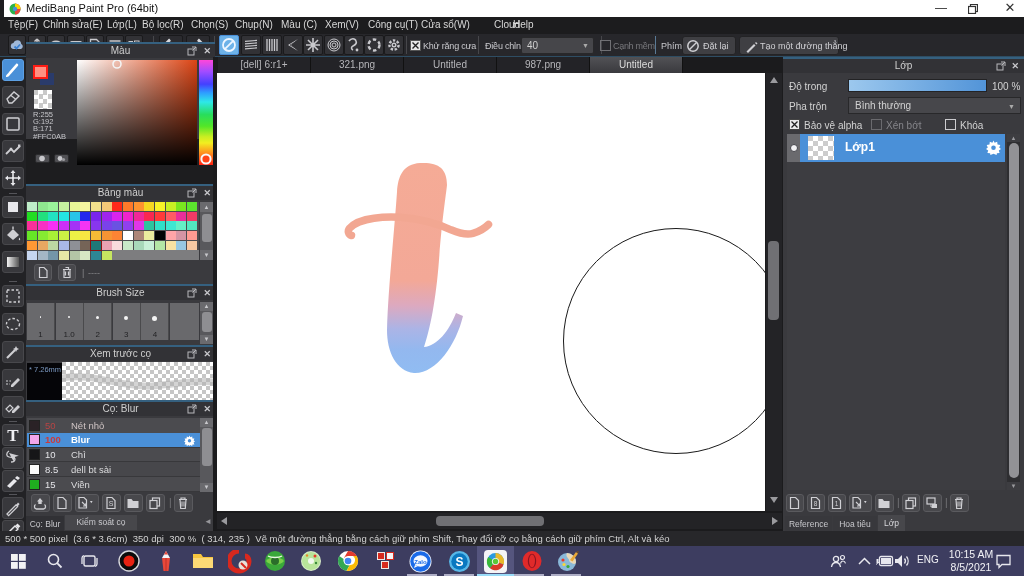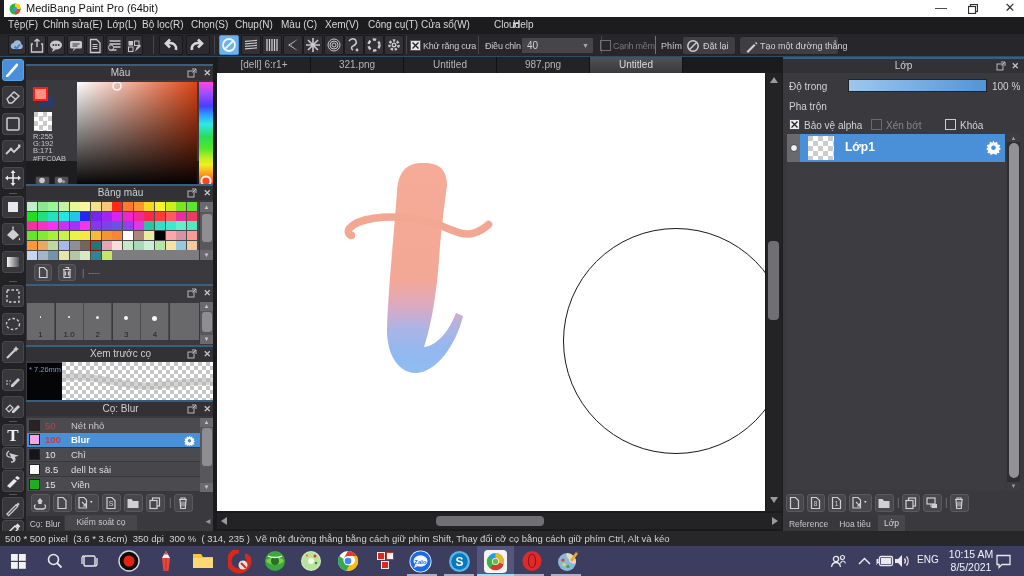--- a/index.html
+++ b/index.html
@@ -348,21 +348,21 @@
   </div>
   <div class="tool" style="top:486px">
     <svg width="20" height="20">
         <path d="M5.5 11V6.8c0-1.1 1.6-1.1 1.6 0V5c0-1.1 1.7-1.1 1.7 0v-.7c0-1.1 1.7-1.1 1.7 0V5c0-1.1 1.6-1.1 1.6 0v1.5c.4-1.8 2.3-1.3 2 .3-.3 1.8-.6 3.4-1.3 4.8-.8 1.6-2 2.4-3.8 2.4-2.2 0-3.5-1.5-3.5-3z" fill="#f0f0f4"></path>
       </svg>
   </div>
 </div>
 
 <div id="leftpanels">
 
-<div class="panel" style="left:26px;top:64px;width:189px;height:97px">
+<div class="panel" style="left:26px;top:42px;width:189px;height:97px">
   <div class="ptitle">Màu</div>
   <svg class="pico" style="right:18px;top:2px" width="10" height="10">
         <rect x="1" y="3" width="6" height="6" fill="none" stroke="#b8b8bc"></rect>
         <path d="M5 1h4v4M9 1 5.5 4.5" stroke="#b8b8bc" fill="none"></path>
       </svg>
   <span class="pico" style="right:4px;font-weight:bold;color:#c8c8cc">✕</span>
   <div style="position:absolute;left:14px;top:29px;width:14px;height:12px;background:#2a3b6b"></div>
   <div style="position:absolute;left:7px;top:21px;width:15px;height:14px;background:#ff9183;border:2px solid #ff1c14"></div>
   <div style="position:absolute;left:8px;top:46px;width:18px;height:19px;background:
     conic-gradient(#fff 25%,#c9c9c9 0 50%,#fff 0 75%,#c9c9c9 0) 0 0/9px 9px"></div>
@@ -498,20 +498,21 @@
           <path d="M4.5 2.5h4.5l3 3v7h-7.5z" fill="none" stroke="#d0d0d4" stroke-width="1.2"></path>
         </svg></div>
   <div style="position:absolute;left:32px;top:78px;width:18px;height:17px;background:#48484c;border:1px solid #5a5a5e;border-radius:3px"><svg width="16" height="15">
           <path d="M4 4.5h8M5 4.5v8h6v-8M6.5 6.5v4M9.5 6.5v4M6.5 2.5h3v2" fill="none" stroke="#d0d0d4" stroke-width="1.2"></path>
         </svg></div>
   <span style="position:absolute;left:56px;top:82px;color:#86868a;font-size:9px">|</span>
   <span style="position:absolute;left:62px;top:82px;color:#86868a;font-size:9px">----</span>
 </div>
 
 <div class="panel" style="left:26px;top:284px;width:189px;height:61px">
+  <div class="ptitle">Brush Size</div>
   <svg class="pico" style="right:18px;top:2px" width="10" height="10">
         <rect x="1" y="3" width="6" height="6" fill="none" stroke="#b8b8bc"></rect>
         <path d="M5 1h4v4M9 1 5.5 4.5" stroke="#b8b8bc" fill="none"></path>
       </svg>
   <span class="pico" style="right:4px;font-weight:bold;color:#c8c8cc">✕</span>
   <div style="position:absolute;left:1.0px;top:17px;width:28px;height:37px;background:#69696c;border-right:1px solid #4a4a4c">
       <i style="position:absolute;left:50%;top:13px;width:1.6px;height:1.6px;margin-left:-0.8px;background:#f4f4f4;border-radius:50%"></i>
       <span style="position:absolute;left:0;right:0;bottom:1px;text-align:center;color:#232325;font-size:8px">1</span>
       </div>
       <div style="position:absolute;left:29.6px;top:17px;width:28px;height:37px;background:#69696c;border-right:1px solid #4a4a4c">
@@ -679,20 +680,21 @@
   <div class="ptitle">Lớp</div>
   <svg class="pico" style="right:18px;top:2px" width="10" height="10">
       <rect x="1" y="3" width="6" height="6" fill="none" stroke="#b8b8bc"></rect>
       <path d="M5 1h4v4M9 1 5.5 4.5" stroke="#b8b8bc" fill="none"></path>
     </svg>
   <span class="pico" style="right:5px;font-weight:bold;color:#c8c8cc">✕</span>
   <span class="rlabel" style="left:6px;top:22px">Độ trong</span>
   <div style="position:absolute;left:65px;top:20px;width:139px;height:13px;border:1px solid #232325;background:linear-gradient(to right,#9cc8ee,#5294d8)"></div>
   <span class="rlabel" style="left:209px;top:22px">100 %</span>
   <span class="rlabel" style="left:6px;top:42px">Pha trộn</span>
+  <div style="position:absolute;left:65px;top:38px;width:173px;height:17px;background:#47474b;border:1px solid #28282a;color:#d2d2d2;font-size:10px;line-height:15px;padding-left:6px">Bình thường<span style="position:absolute;right:5px;top:1px;font-size:7px;color:#aaa">▼</span></div>
   <svg class="abs" style="left:6px;top:60px" width="11" height="11">
       <rect x="0.5" y="0.5" width="10" height="10" fill="#ececec" stroke="#444"></rect>
       <path d="M2.5 2.5l6 6M8.5 2.5l-6 6" stroke="#222" stroke-width="1.3"></path>
     </svg>
   <span class="rlabel" style="left:21px;top:61px">Bảo vệ alpha</span>
   <svg class="abs" style="left:88px;top:60px" width="11" height="11">
       <rect x="0.5" y="0.5" width="10" height="10" fill="none" stroke="#6a6a6e"></rect>
     </svg>
   <span class="rlabel" style="left:103px;top:61px;color:#85858a">Xén bớt</span>
   <svg class="abs" style="left:162px;top:60px" width="11" height="11">

